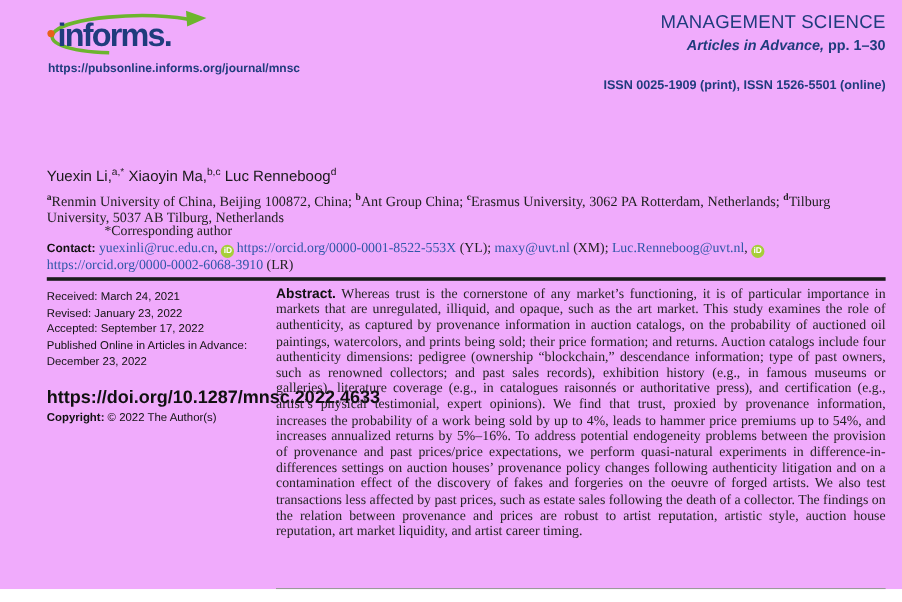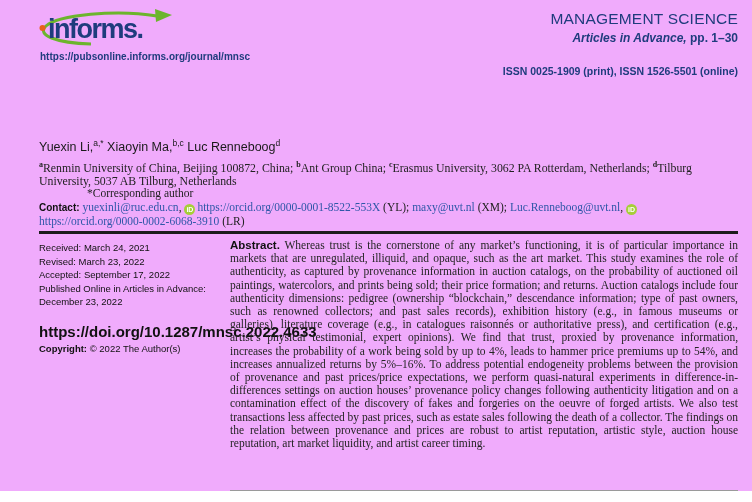--- a/index.html
+++ b/index.html
@@ -77,21 +77,21 @@
   <div class="affils" id="affiliations"><sup>a</sup><span>Renmin University of China, Beijing 100872, China; </span><sup>b</sup><span>Ant Group China; </span><sup>c</sup><span>Erasmus University, 3062 PA Rotterdam, Netherlands; </span><sup>d</sup><span>Tilburg University, 5037 AB Tilburg, Netherlands</span></div>
   <div class="corresponding">*Corresponding author</div>
 
   <div class="contact"><b class="contact-label">Contact:</b><span> </span><span id="contact-segs"><a href="#">yuexinli@ruc.edu.cn</a><span>, </span><span class="orcid">iD</span><a href="#">https://orcid.org/0000-0001-8522-553X</a><span> (YL); </span><a href="#">maxy@uvt.nl</a><span> (XM); </span><a href="#">Luc.Renneboog@uvt.nl</a><span>, </span><span class="orcid">iD</span><a href="#">https://orcid.org/0000-0002-6068-3910</a><span> (LR)</span></span></div>
 
   <div class="rule-dark"></div>
 
   <div class="sidebar">
     <div id="sidebar-items">
         <div class="side-line"><b>Received:</b><span> March 24, 2021</span></div>
-        <div class="side-line"><b>Revised:</b><span> March 23, 2022</span></div>
+        <div class="side-line"><b>Revised:</b><span> January 23, 2022</span></div>
         <div class="side-line"><b>Accepted:</b><span> September 17, 2022</span></div>
         <div class="side-line"><b>Published Online in Articles in Advance:</b><span> December 23, 2022</span></div>
       </div>
     <a class="doi" href="#">https://doi.org/10.1287/mnsc.2022.4633</a>
     <div class="copyright"><b>Copyright:</b><span> © 2022 The Author(s)</span></div>
   </div>
 
   <div class="abstract"><b class="abstract-label">Abstract.</b><span> Whereas trust is the cornerstone of any market’s functioning, it is of particular importance in markets that are unregulated, illiquid, and opaque, such as the art market. This study examines the role of authenticity, as captured by provenance information in auction catalogs, on the probability of auctioned oil paintings, watercolors, and prints being sold; their price formation; and returns. Auction catalogs include four authenticity dimensions: pedigree (ownership “blockchain,” descendance information; type of past owners, such as renowned collectors; and past sales records), exhibition history (e.g., in famous museums or galleries), literature coverage (e.g., in catalogues raisonnés or authoritative press), and certification (e.g., artist’s physical testimonial, expert opinions). We find that trust, proxied by provenance information, increases the probability of a work being sold by up to 4%, leads to hammer price premiums up to 54%, and increases annualized returns by 5%–16%. To address potential endogeneity problems between the provision of provenance and past prices/price expectations, we perform quasi-natural experiments in difference-in-differences settings on auction houses’ provenance policy changes following authenticity litigation and on a contamination effect of the discovery of fakes and forgeries on the oeuvre of forged artists. We also test transactions less affected by past prices, such as estate sales following the death of a collector. The findings on the relation between provenance and prices are robust to artist reputation, artistic style, auction house reputation, art market liquidity, and artist career timing.</span></div>
 
   <div class="rule-gray"></div>

